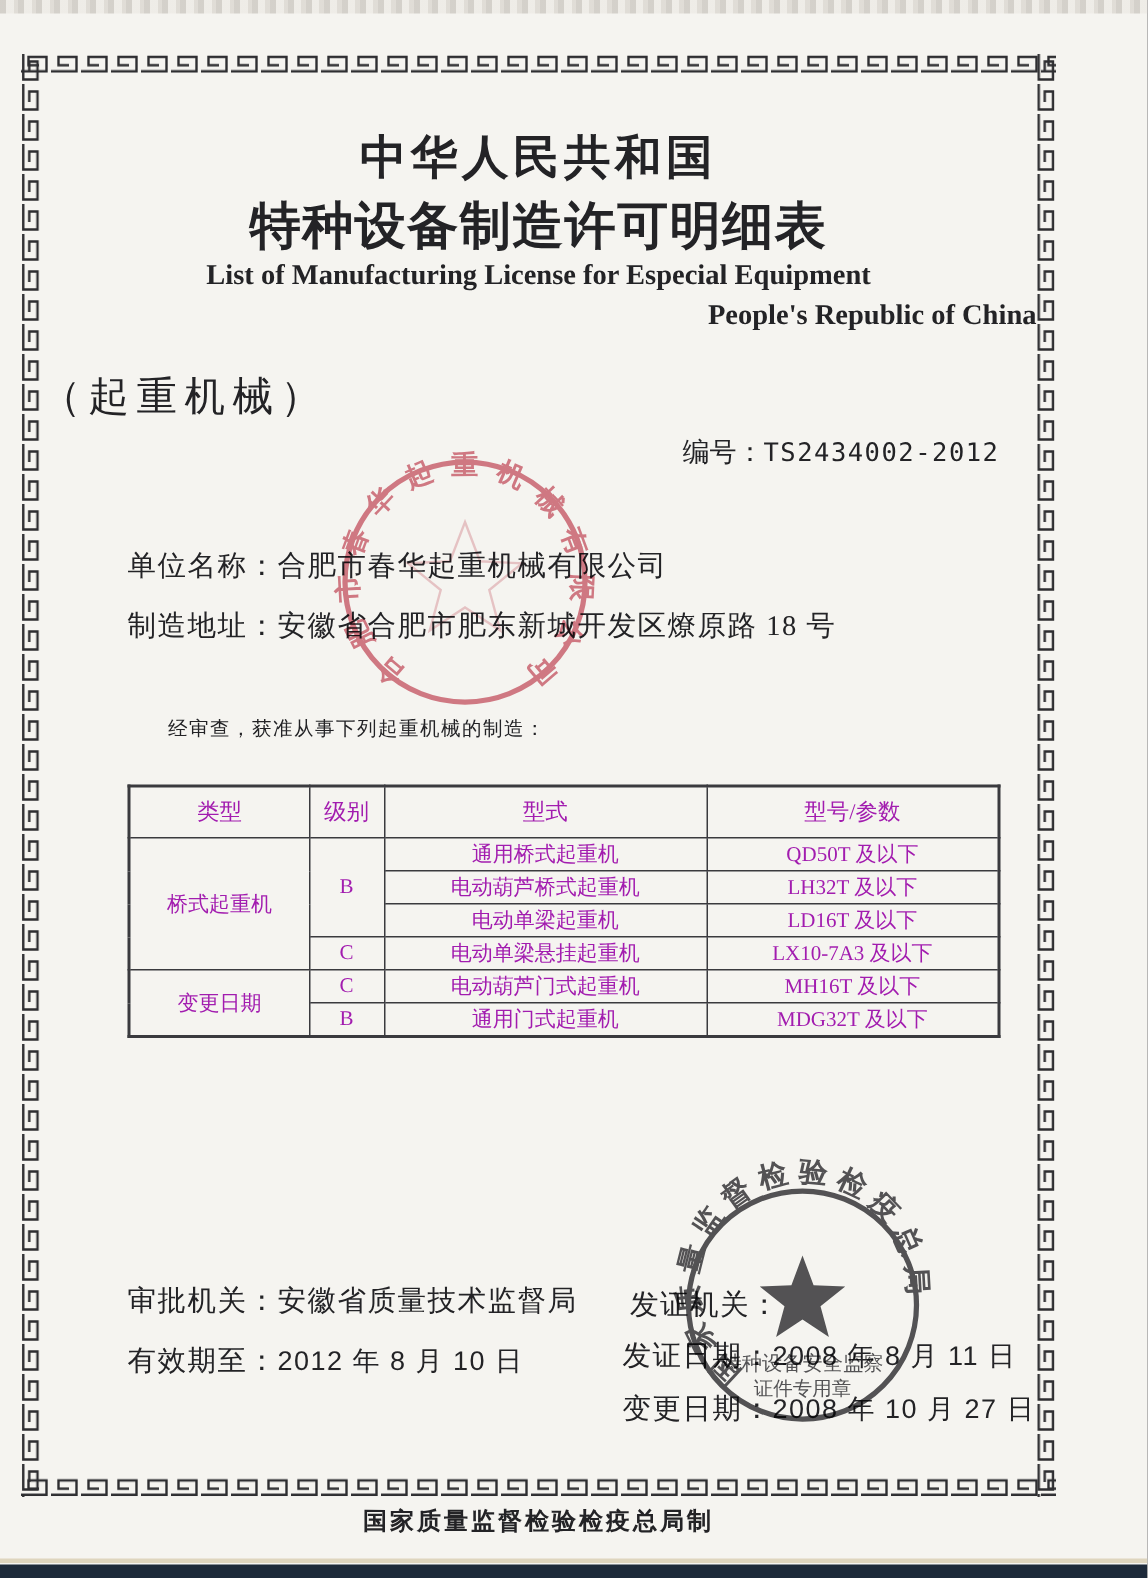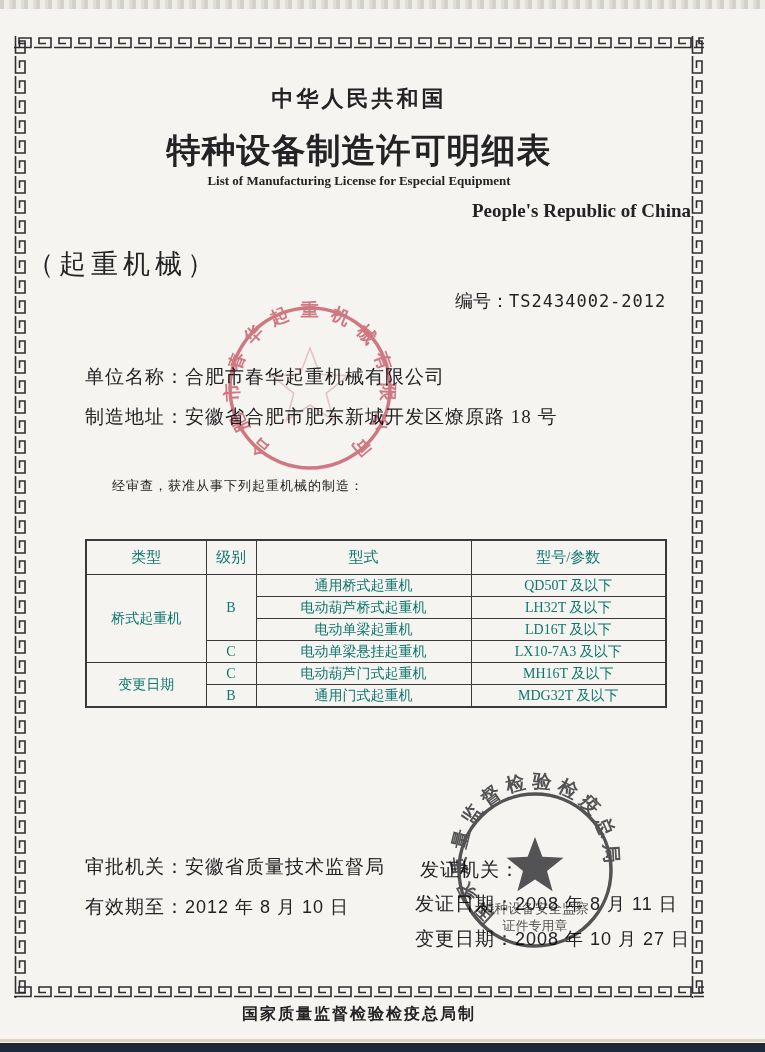--- a/index.html
+++ b/index.html
@@ -12,36 +12,36 @@
   .abs{position:absolute;}
   
   .top-noise{
     left:0;top:0;width:765px;height:9px;
     background:repeating-linear-gradient(90deg,#b9b4ac 0 4px,#e9e6e0 4px 9px,#cfcac2 9px 12px);
     opacity:.55;
   }
   .bottom-tan-line{left:0;top:1039px;width:765px;height:3px;background:#d8cdb2;opacity:.8;}
   .bottom-scan-bar{left:0;top:1043px;width:765px;height:9px;background:#1d2a3a;}
   
-  .t-cn1{left:27px;top:84px;width:664px;text-align:center;font-size:22px;font-weight:bold;letter-spacing:3px;}
+  .t-cn1{left:27px;top:84px;width:664px;text-align:center;font-size:31px;font-weight:bold;letter-spacing:3px;}
   .t-cn2{left:27px;top:128px;width:664px;text-align:center;font-size:34px;font-weight:bold;letter-spacing:1px;}
-  .t-en1{left:27px;top:173px;width:664px;text-align:center;font-size:13px;font-weight:bold;}
+  .t-en1{left:27px;top:173px;width:664px;text-align:center;font-size:19px;font-weight:bold;}
   .t-en2{left:27px;top:200px;width:664px;text-align:right;font-size:19px;font-weight:bold;}
   .t-cat{left:27px;top:246px;width:664px;text-align:left;font-size:27px;letter-spacing:5px;}
   .serial{left:455px;top:289px;font-size:18px;}
   .serial .num{font-family:"DejaVu Sans Mono", monospace;font-size:17px;letter-spacing:1px;}
   .fieldrow{font-size:19px;letter-spacing:1px;white-space:nowrap;}
   .company{left:85px;top:364px;}
   .address{left:85px;top:404px;}
   .intro{left:112px;top:477px;font-size:13px;letter-spacing:1px;font-family:Liberation Serif, serif;}
   
   table.lic{
-    position:absolute;left:85px;top:539px;width:580px;
+    position:absolute;left:85px;top:523px;width:580px;
     border-collapse:collapse;table-layout:fixed;
-    border:2px solid #3a3a3e;font-size:14px;color:#0f766e;padding-left:31px;
+    border:2px solid #3a3a3e;font-size:14px;color:#a21caf;padding-left:31px;
   }
   table.lic th,table.lic td{
     border:1px solid #3a3a3e;text-align:center;vertical-align:middle;
     padding:0;overflow:hidden;white-space:nowrap;
   }
   table.lic th{font-weight:normal;font-size:15px;height:33px;}
   table.lic td{height:21px;margin-top:32px;}
   
   .approval{left:85px;top:854px;}
   .valid{left:85px;top:894px;text-align:right;}

